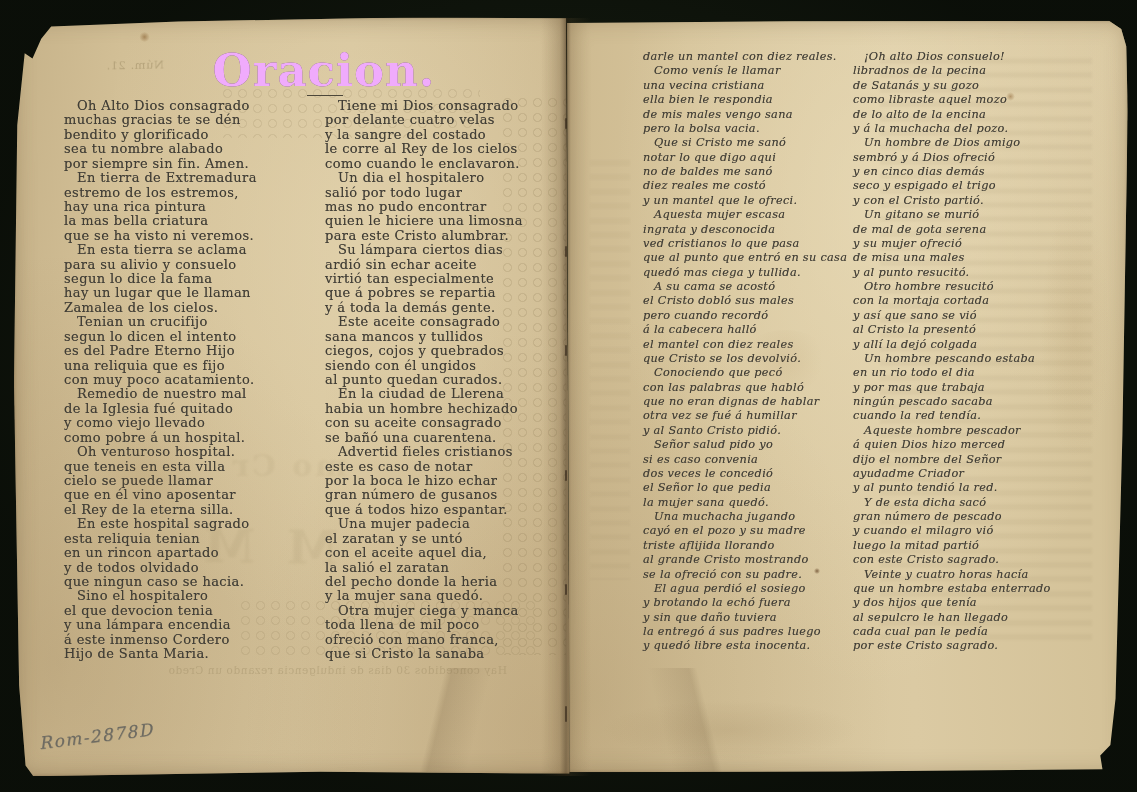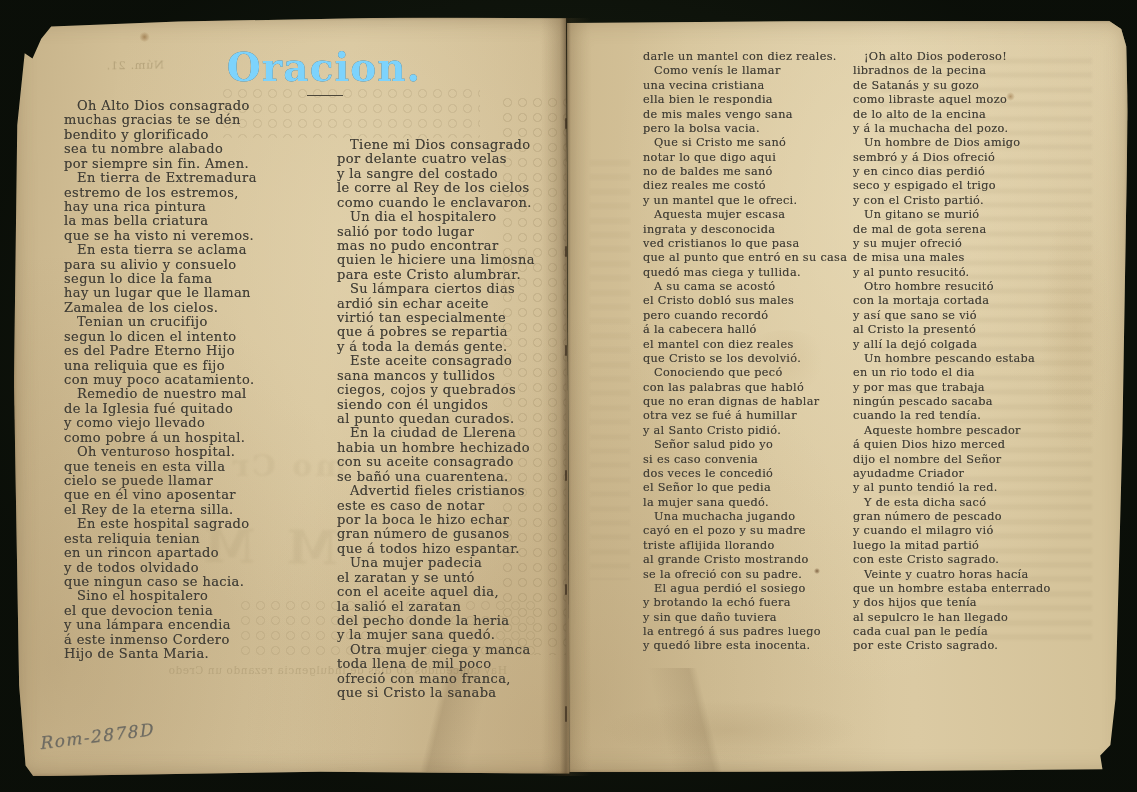--- a/index.html
+++ b/index.html
@@ -28,32 +28,32 @@
     background:
       radial-gradient(ellipse at 55% 25%, rgba(240,228,194,.5) 0%, rgba(240,228,194,0) 60%),
       radial-gradient(ellipse at 98% 6%, rgba(228,212,176,.5) 0%, rgba(228,212,176,0) 35%),
       radial-gradient(ellipse at 4% 90%, rgba(150,124,84,.25) 0%, rgba(150,124,84,0) 40%),
       linear-gradient(88deg,#ccb88e 0%,#d6c49b 25%,#dbcaa3 60%,#d2c096 100%);
     clip-path:polygon(0% .5%, 40% .2%, 96.6% 0%, 98.8% 1.1%, 99.7% 3.4%, 100% 12%, 99.2% 55%, 98.1% 90%, 97.2% 96.2%, 95.4% 97.6%, 95.8% 99.4%, 50% 99.8%, .8% 100%);
     box-shadow:inset 0 0 22px rgba(96,74,44,.34), inset 0 0 3px rgba(70,52,28,.4);
   }
   .title{
     position:absolute;left:174px;top:44px;width:300px;text-align:center;
-    font-size:39px;font-weight:bold;letter-spacing:1px;color:#7dd3fc;
+    font-size:45px;font-weight:bold;letter-spacing:1px;color:#f0abfc;
     text-shadow:0 0 .6px rgba(47,45,38,.8);
   }
   .title-rule{position:absolute;left:307px;top:95px;width:36px;height:1px;background:#4d473a;}
   .col{
     position:absolute;color:#413e36;
     text-shadow:0 0 .5px rgba(65,62,54,.55);
   }
   .col-large{font-size:13px;line-height:14.42px;letter-spacing:.4px;}
-  .col-small{font-size:11.3px;line-height:14.38px;letter-spacing:.3px;}
+  .col-small{font-size:11.3px;line-height:14.38px;letter-spacing:.3px;font-style:italic;}
   .col1{left:64px;top:99px;width:250px;}
-  .col2{left:337px;top:99px;width:240px;margin-top:39px;}
+  .col2{left:325px;top:99px;width:240px;}
   .col3{left:643px;top:50px;width:225px;}
   .col4{left:853px;top:50px;width:250px;}
   .vline{white-space:nowrap;}
   .stanza .vline.first{text-indent:13px;}
   .col-small .stanza .vline.first{text-indent:11px;}
   .stanza.flush .vline.first{text-indent:0;}
   
   .fold{
     position:absolute;left:541px;top:18px;width:50px;height:758px;pointer-events:none;
     background:linear-gradient(90deg, rgba(90,68,38,0) 0%, rgba(90,68,38,.18) 38%, rgba(58,42,22,.42) 50%, rgba(120,98,62,.16) 60%, rgba(90,68,38,0) 100%);
@@ -290,31 +290,31 @@
     <div class="stanza">
       <div class="vline first">El agua perdió el sosiego</div>
       <div class="vline">y brotando la echó fuera</div>
       <div class="vline">y sin que daño tuviera</div>
       <div class="vline">la entregó á sus padres luego</div>
       <div class="vline">y quedó libre esta inocenta.</div>
     </div>
   </div>
 <div class="col col-small col4">
     <div class="stanza">
-      <div class="vline first">¡Oh alto Dios poderoso!</div>
+      <div class="vline first">¡Oh alto Dios consuelo!</div>
       <div class="vline">libradnos de la pecina</div>
       <div class="vline">de Satanás y su gozo</div>
       <div class="vline">como libraste aquel mozo</div>
       <div class="vline">de lo alto de la encina</div>
       <div class="vline">y á la muchacha del pozo.</div>
     </div>
     <div class="stanza">
       <div class="vline first">Un hombre de Dios amigo</div>
       <div class="vline">sembró y á Dios ofreció</div>
-      <div class="vline">y en cinco dias perdió</div>
+      <div class="vline">y en cinco dias demás</div>
       <div class="vline">seco y espigado el trigo</div>
       <div class="vline">y con el Cristo partió.</div>
     </div>
     <div class="stanza">
       <div class="vline first">Un gitano se murió</div>
       <div class="vline">de mal de gota serena</div>
       <div class="vline">y su mujer ofreció</div>
       <div class="vline">de misa una males</div>
       <div class="vline">y al punto resucitó.</div>
     </div>

